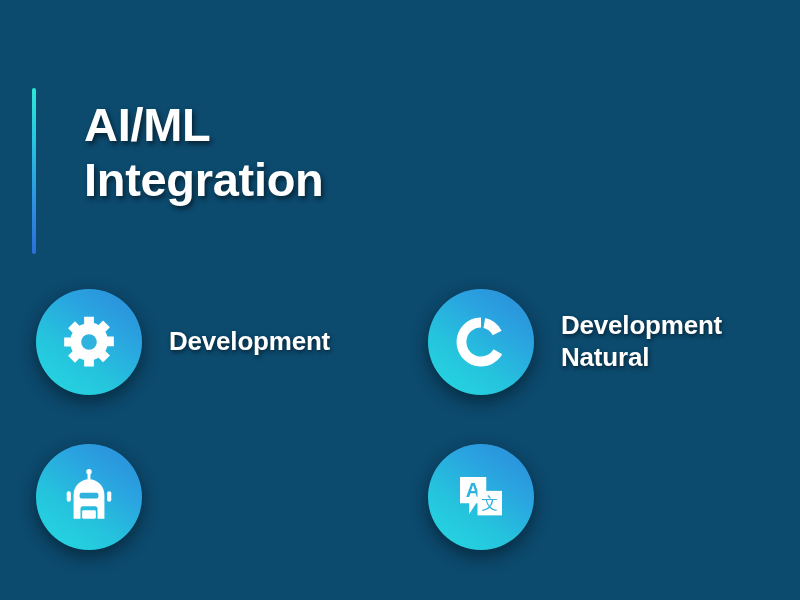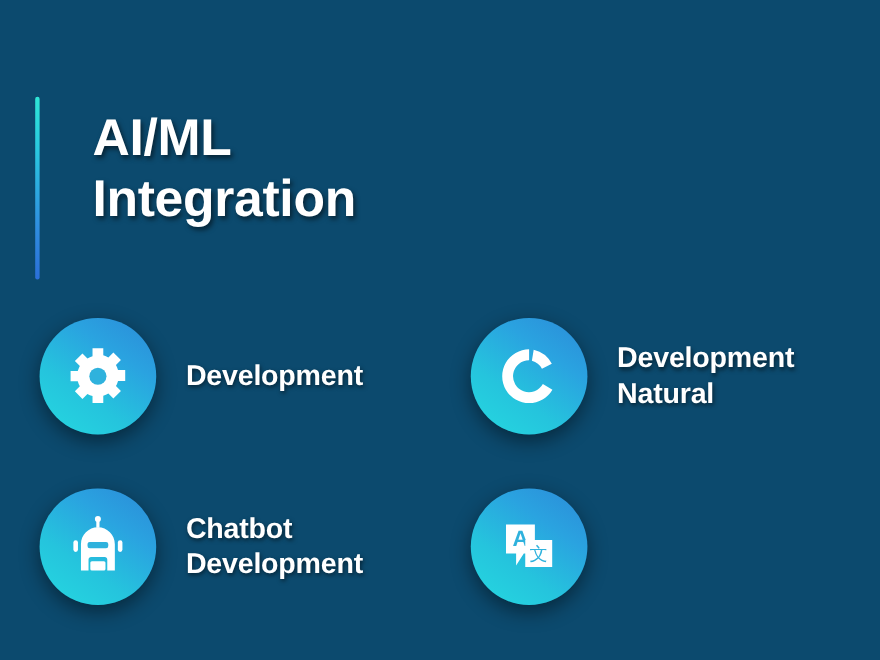--- a/index.html
+++ b/index.html
@@ -142,24 +142,20 @@
             <rect x="30.4" y="4" width="3.2" height="9" fill="#ffffff"></rect>
             <circle cx="32" cy="4.2" r="3" fill="#ffffff"></circle>
             <path fill="#ffffff" d="M32 12.5c-9.4 0-17 7.6-17 17V56h7.6V44.8c0-1.4 1.1-2.5 2.5-2.5h13.8c1.4 0 2.5 1.1 2.5 2.5V56H49V29.5c0-9.4-7.6-17-17-17z"></path>
             <rect x="24.4" y="46.5" width="15.2" height="9.5" rx="1.6" fill="#ffffff"></rect>
             <rect x="21.6" y="27.2" width="20.8" height="6.4" rx="2.2" fill="#2fb2dd"></rect>
             <rect x="7.4" y="25.6" width="4.6" height="11.6" rx="2.3" fill="#ffffff"></rect>
             <rect x="52" y="25.6" width="4.6" height="11.6" rx="2.3" fill="#ffffff"></rect>
           </svg>
         </span>
       </div>
-      <div class="feature-label">
-        <span class="lbl-line">Chatbot</span>
-        <span class="lbl-line">Development</span>
-      </div>
     </div>
 
     <div class="feature-item">
       <div class="icon-circle">
         <span>
           <svg width="56" height="56" viewBox="0 0 64 64" aria-hidden="true">
             <path fill="#ffffff" d="M8 9h30v30H26.5l-8 12.5V39H8z"></path>
             <text x="23" y="31.5" font-family="Liberation Sans, sans-serif" font-size="23" font-weight="bold" fill="#2fb2dd" text-anchor="middle">A</text>
             <path fill="#ffffff" d="M28 25h28v28H28z"></path>
             <text x="42" y="46" font-family="DejaVu Sans, sans-serif" font-size="19" fill="#2fb2dd" text-anchor="middle">文</text>

